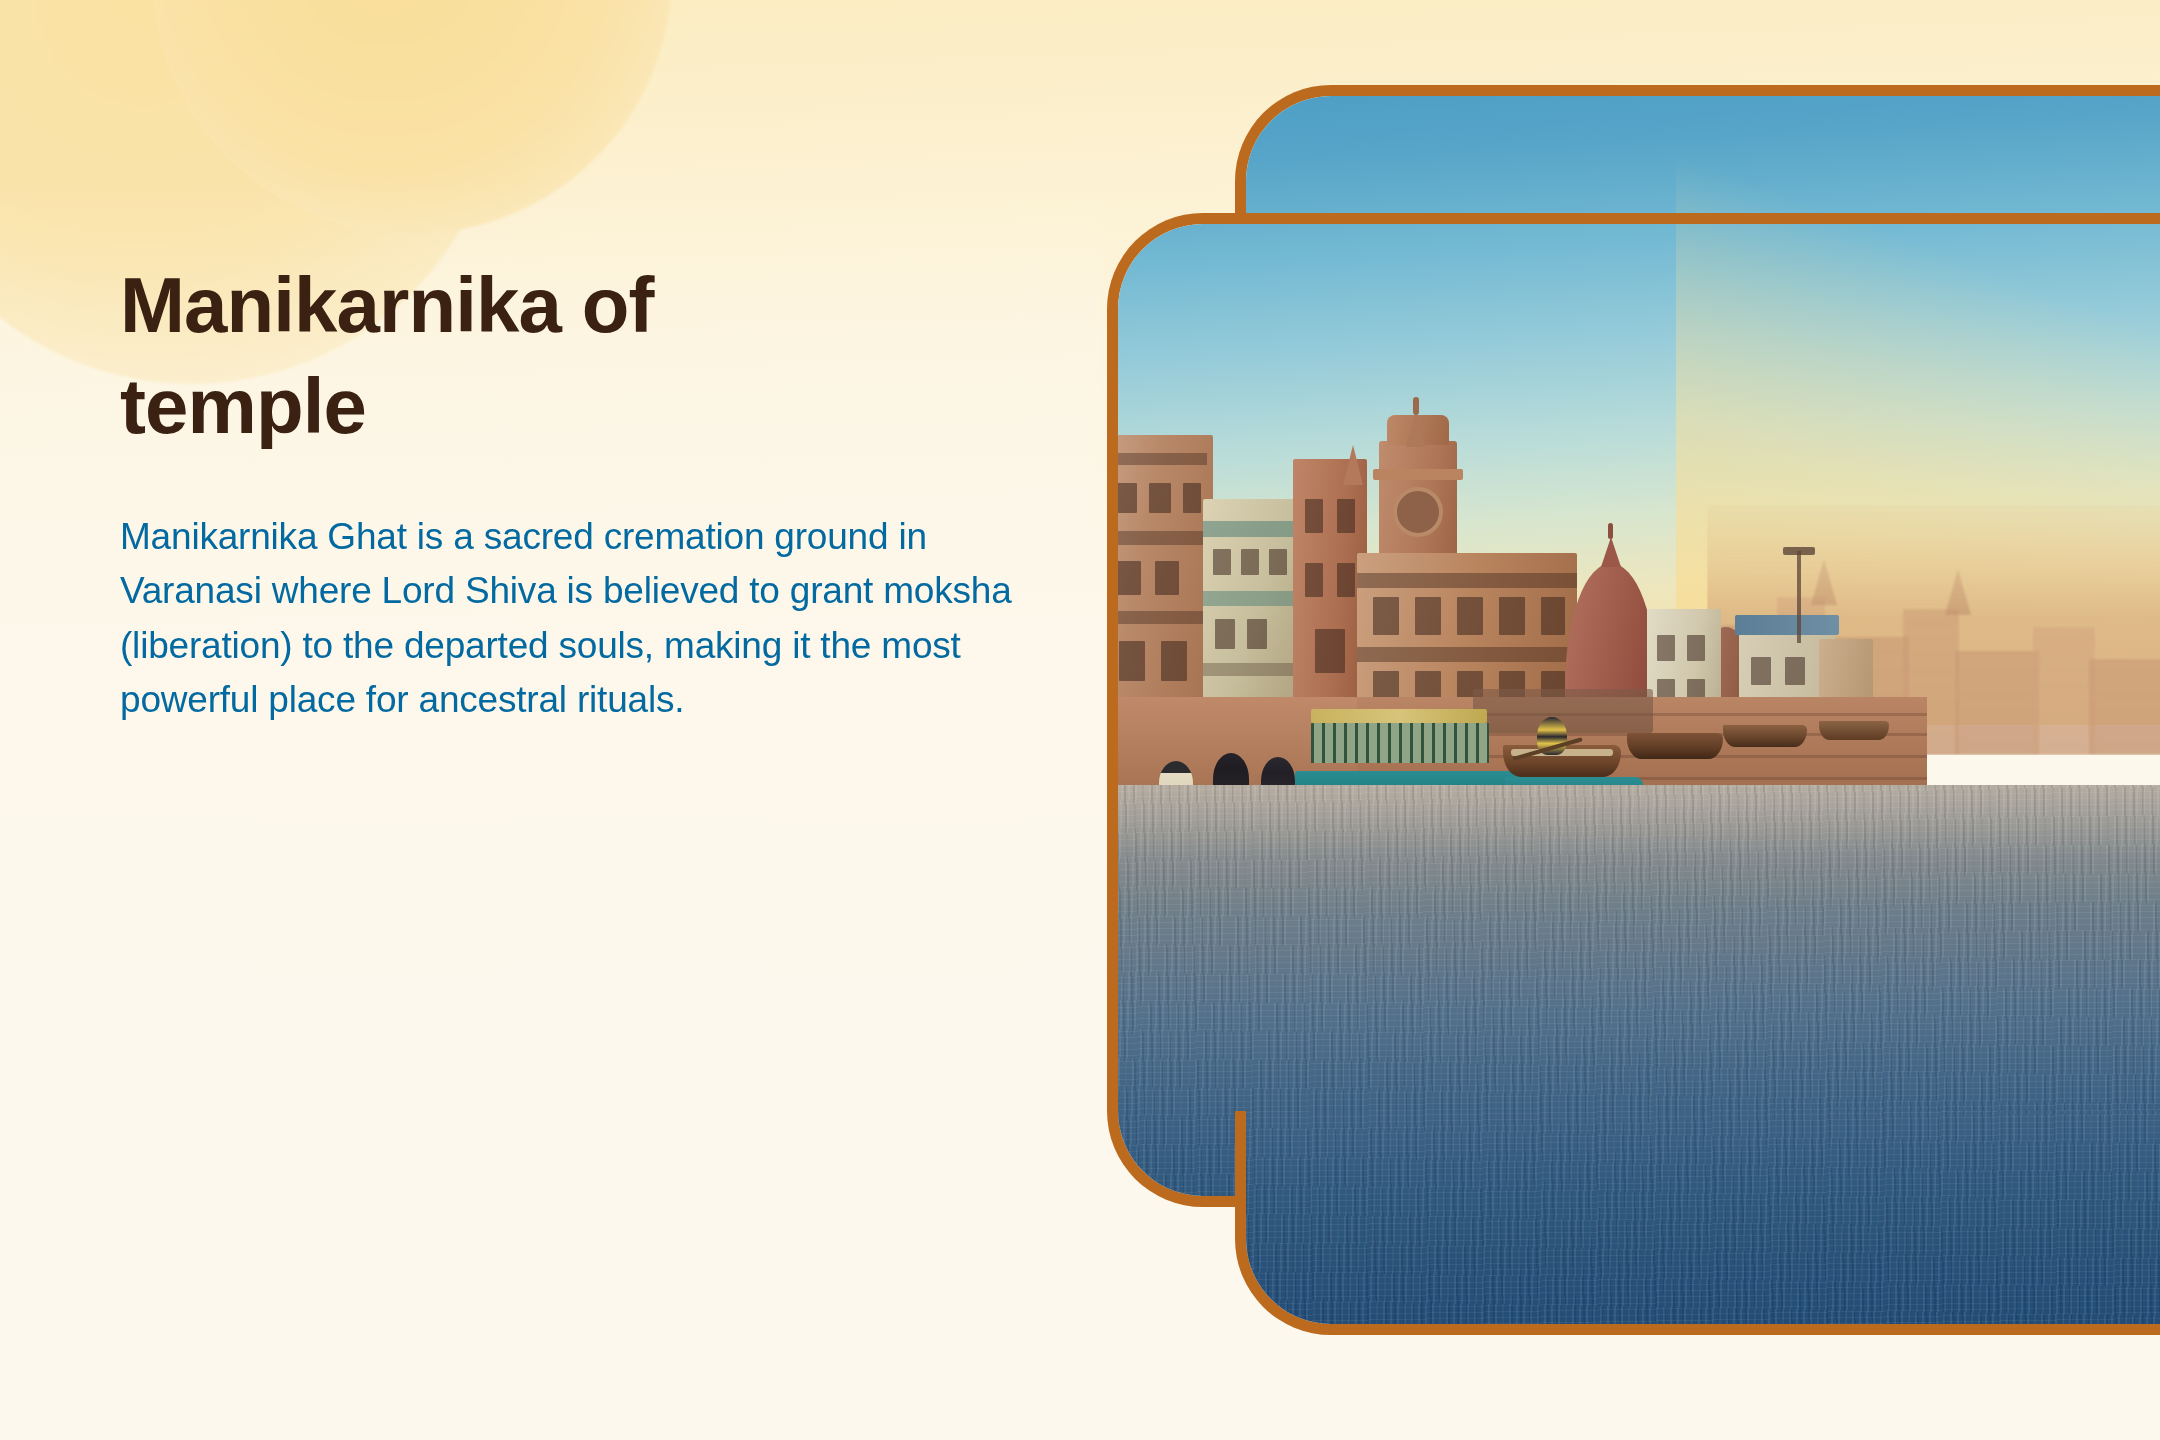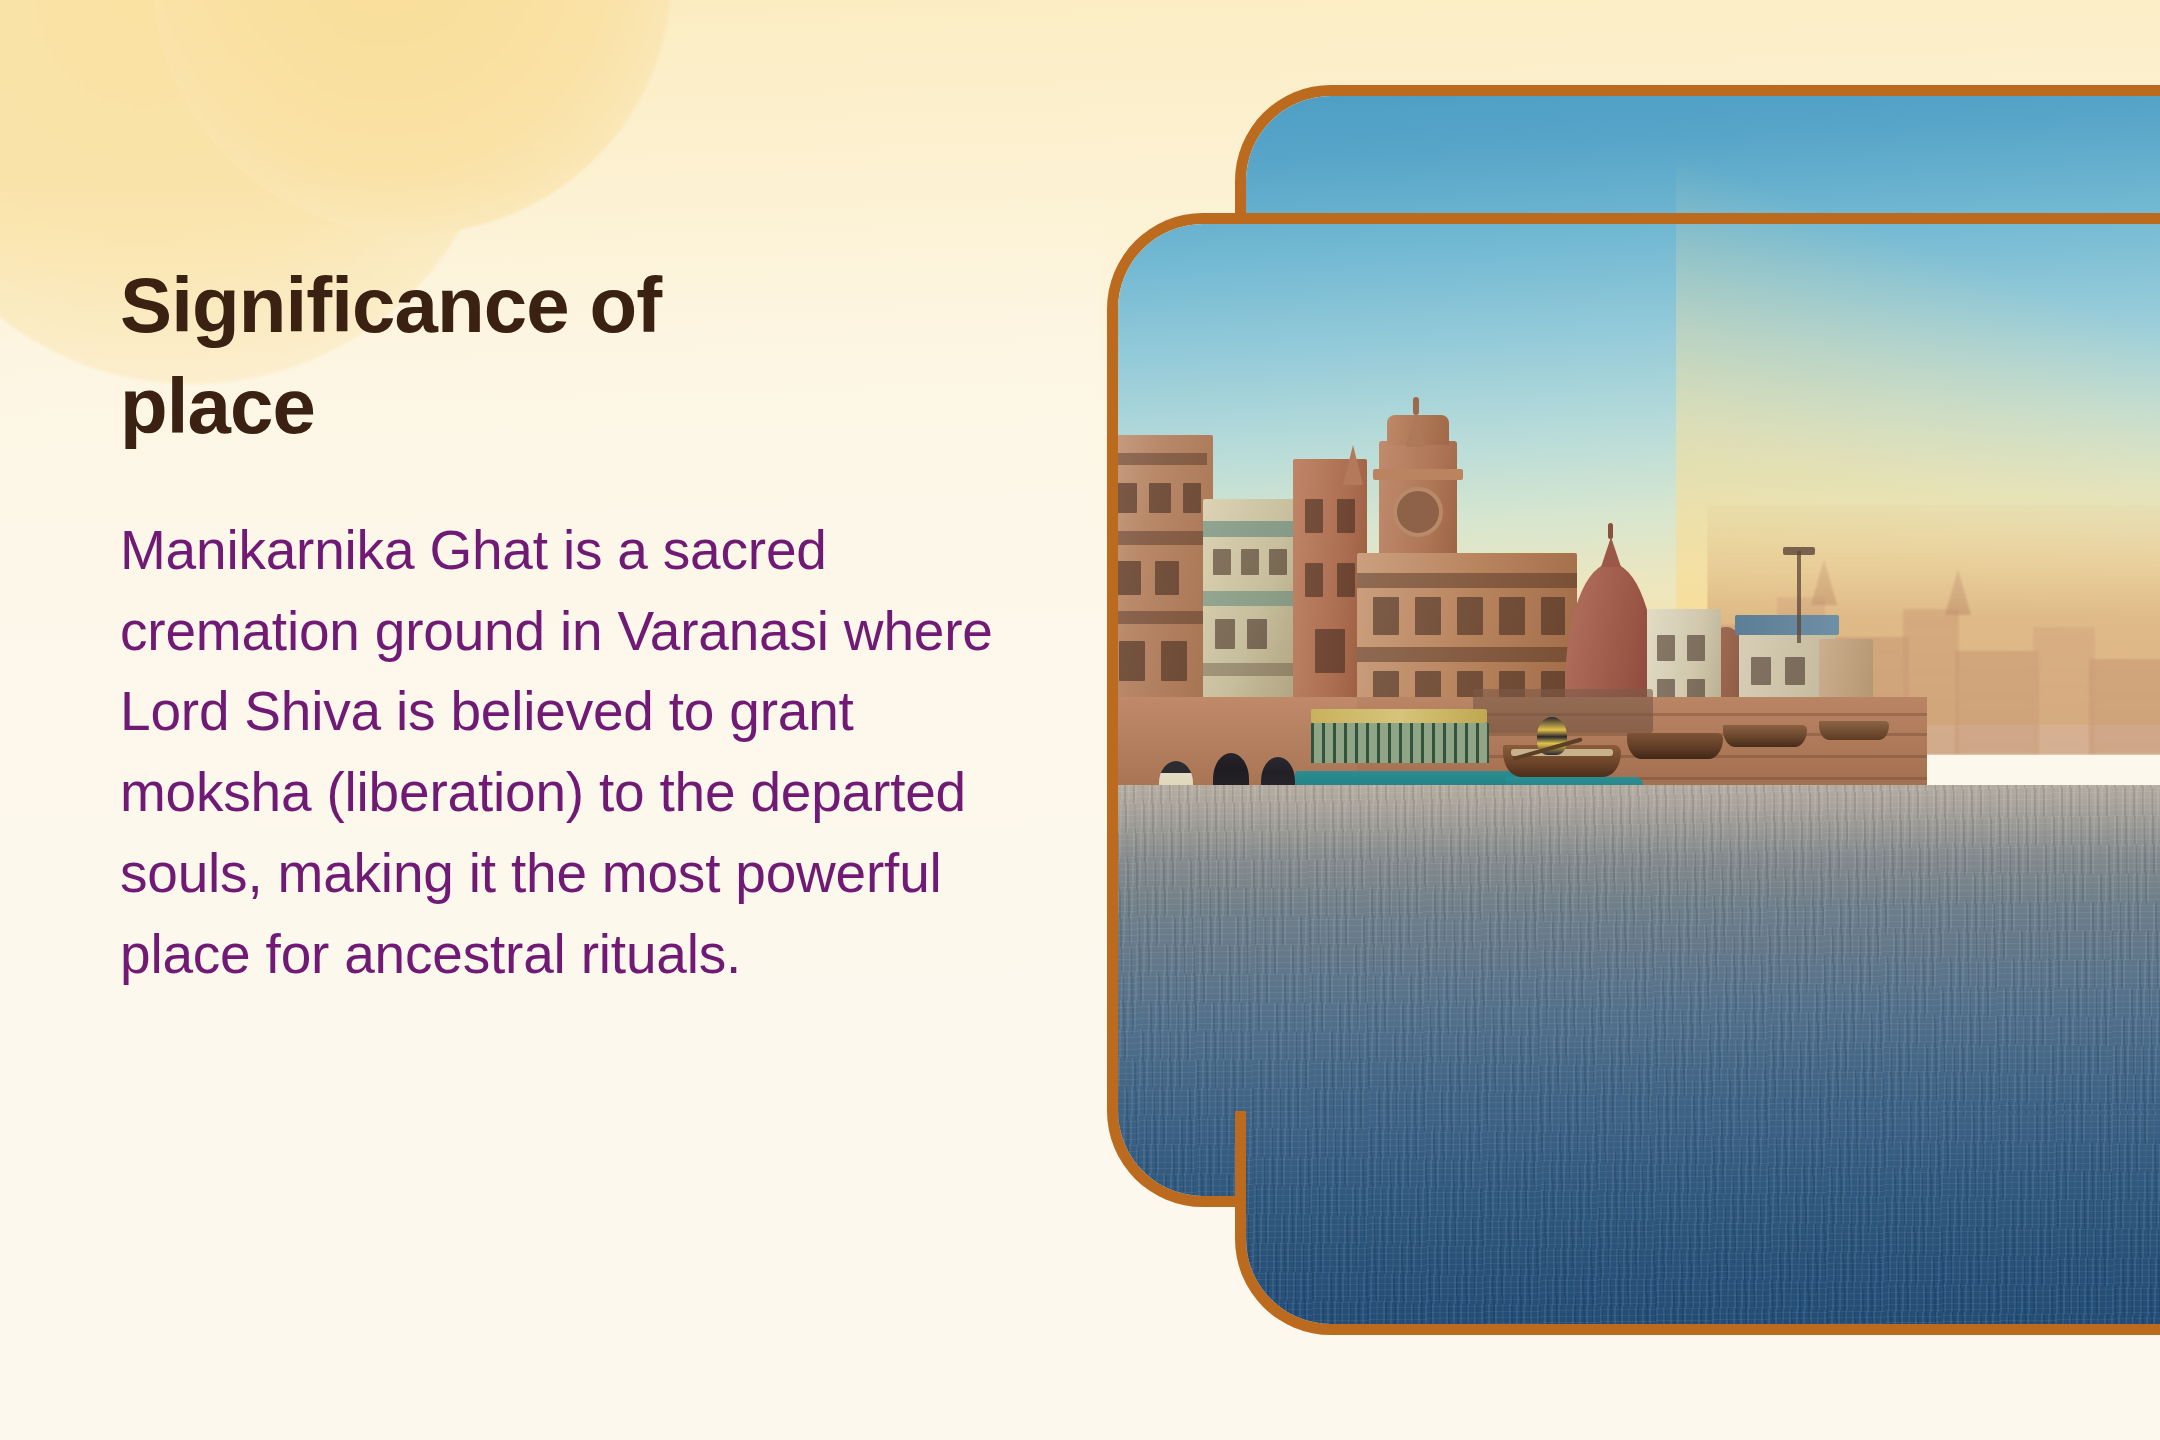--- a/index.html
+++ b/index.html
@@ -35,22 +35,22 @@
   #text-column{
     position:absolute; left:120px; top:255px; width:940px;
   }
   #page-title{
     font-size:78px; font-weight:bold; line-height:1.30;
     color:#3B2112; letter-spacing:-0.9px;
     max-width:700px;
   }
   #body-paragraph{
     margin-top:52px;
-    font-size:55px; line-height:1.47; font-weight:400;
-    color:#701a75; letter-spacing:-0.2px;
+    font-size:37px; line-height:1.47; font-weight:400;
+    color:#0369a1; letter-spacing:-0.2px;
     max-width:960px;
   }
 
   
   #image-panel{
     position:absolute; left:1107px; top:85px; width:1053px; height:1250px;
     --notch:128px;   
     --r:46px;        
   }
   
@@ -166,21 +166,21 @@
 </style>
 </head>
 <body>
 
 <div id="bg-base"></div>
 <div id="sun-circle-large" class="sun-circle"></div>
 <div id="sun-circle-small" class="sun-circle"></div>
 <div id="bg-veil"></div>
 
 <div id="text-column">
-  <h1 id="page-title">Significance of place</h1>
+  <h1 id="page-title">Manikarnika of temple</h1>
   <p id="body-paragraph">Manikarnika Ghat is a sacred cremation ground in Varanasi where Lord Shiva is believed to grant moksha (liberation) to the departed souls, making it the most powerful place for ancestral rituals.</p>
 </div>
 
 <div id="image-panel">
 
   <div id="photo-top" class="frame-layer">
     <div class="photo-canvas">
       <div class="ph-sky"></div>
       <div class="ph-sky-right"></div>
     </div>

